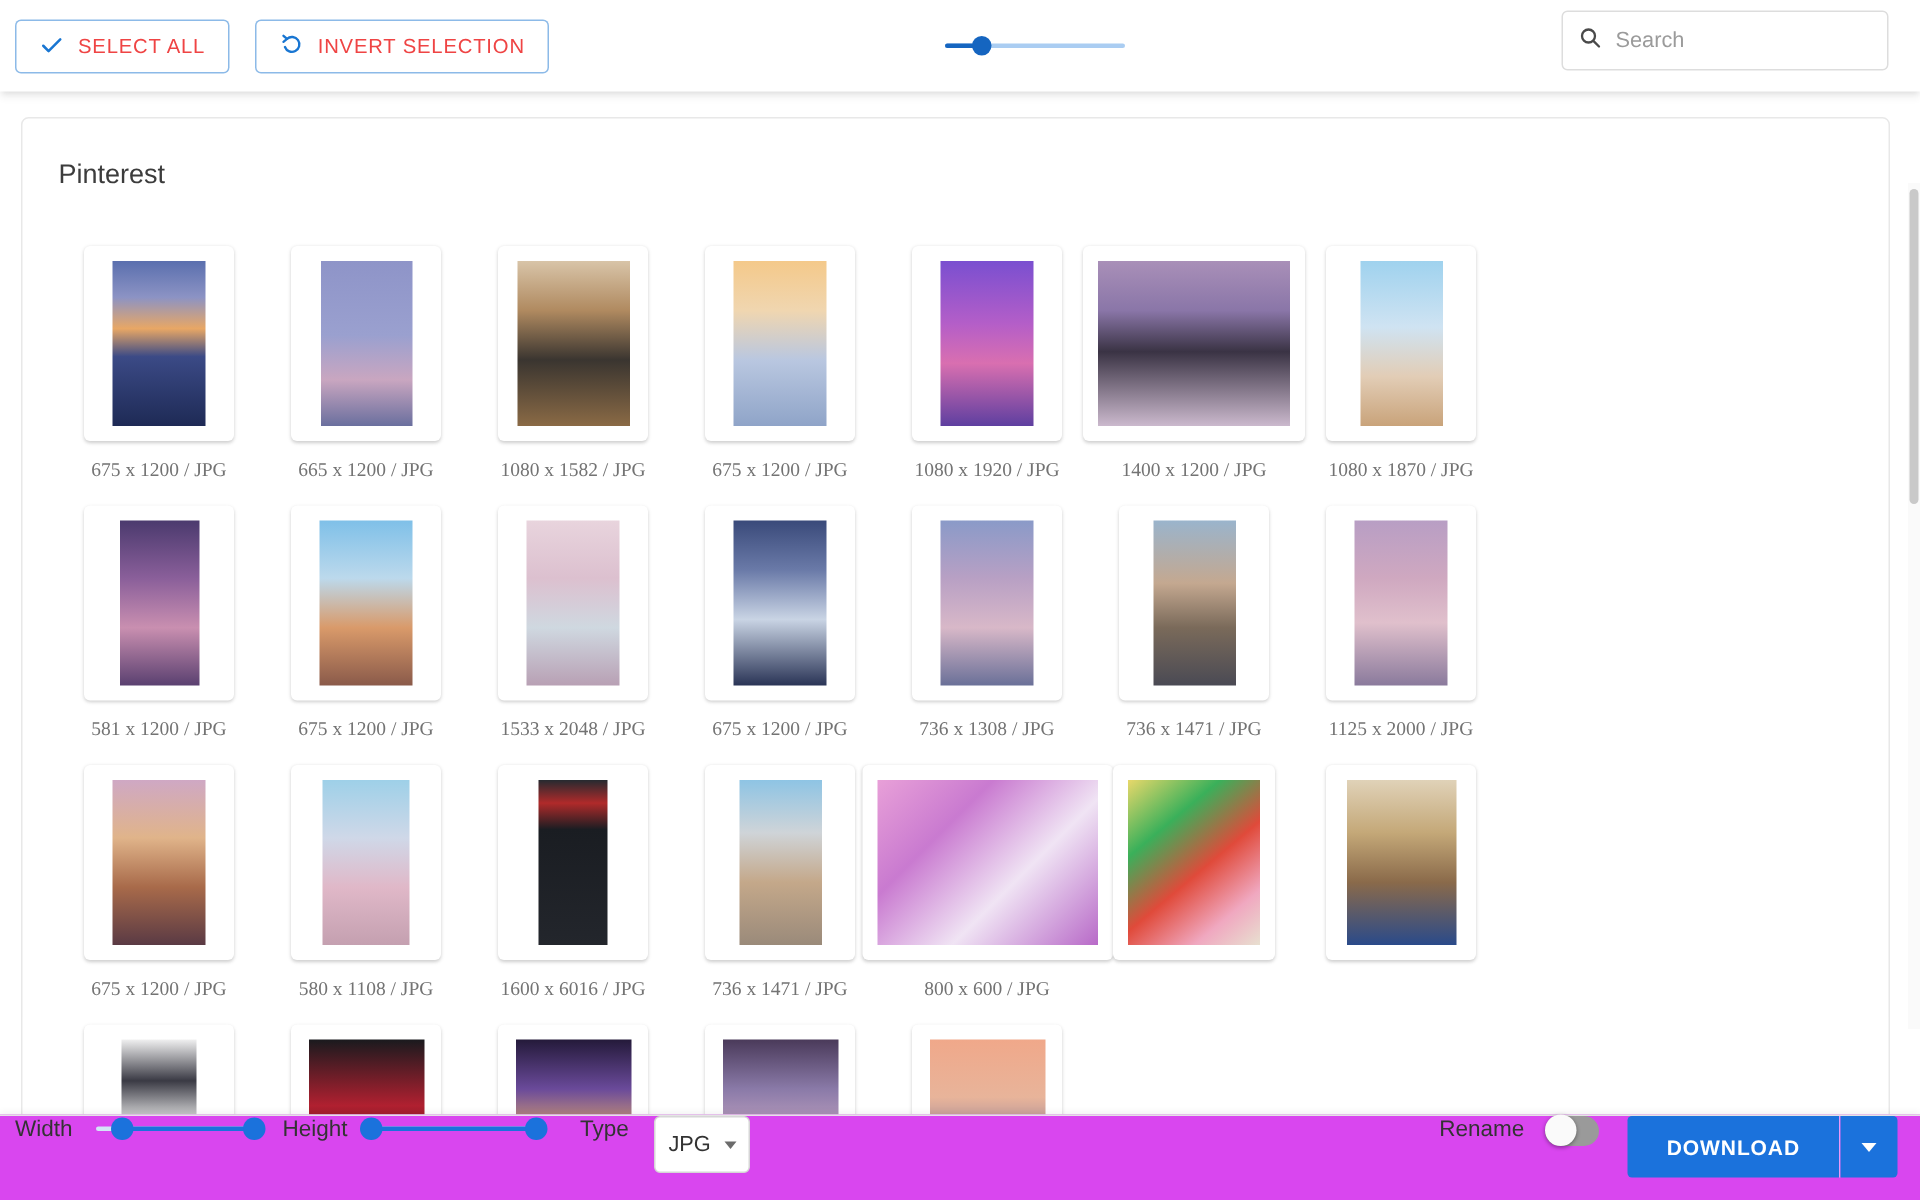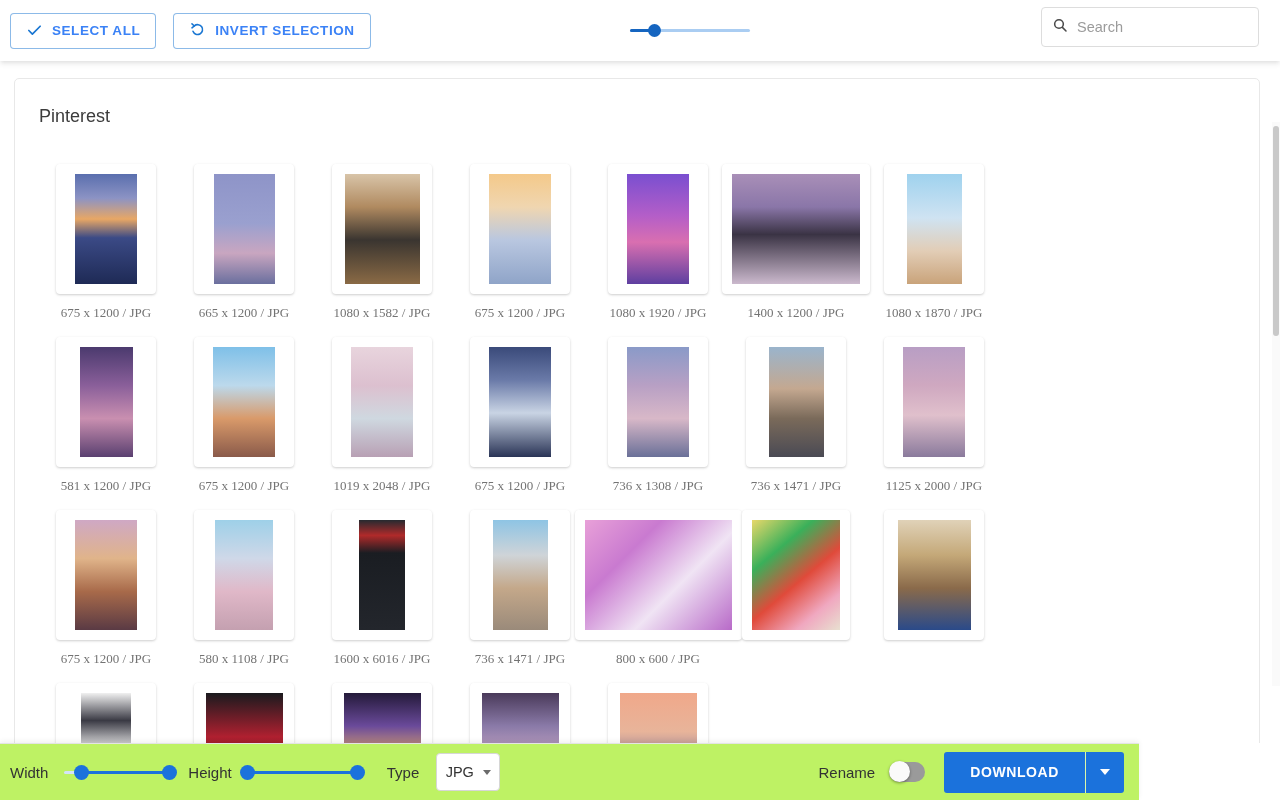--- a/index.html
+++ b/index.html
@@ -18,23 +18,23 @@
     background: #ffffff;
     box-shadow: 0 2px 4px -1px rgba(0,0,0,.09), 0 4px 5px 0 rgba(0,0,0,.05);
     display: flex; align-items: center;
     z-index: 30;
   }
   .tb-btn {
     height: 36px;
     border: 1px solid rgba(25,118,210,.5);
     border-radius: 4px;
     background: #fff;
-    color: #3b82f6;
+    color: #ef4444;
     font-size: 13.5px;
-    font-weight: 700;
+    font-weight: 400;
     letter-spacing: .55px;
     display: inline-flex; align-items: center; gap: 9px;
     padding: 0 15px;
     cursor: pointer;
     font-family: "Liberation Sans", sans-serif;
     white-space: nowrap;
   }
   .tb-btn:first-of-type { margin-left: 10px; }
   .tb-btn + .tb-btn { margin-left: 17px; }
   .tb-btn svg { display: block; }
@@ -129,25 +129,25 @@
     font-size: 13px;
     color: #737373;
     text-align: center;
     white-space: nowrap;
     font-family: "Liberation Serif", serif;
   }
 
   
   .bottombar {
     position: absolute; left: 0; bottom: 0;
-    width: 1139px; height: 57px;
-    background: #bef264;
+    width: 1280px; height: 57px;
+    background: #d946ef;
     border-top: 1px solid #e4e4e4;
     box-shadow: 0 -2px 5px rgba(0,0,0,.06);
-    display: flex; align-items: center;
+    display: flex; 
     z-index: 30;
   }
   .bb-label {
     font-size: 15px; color: #333;
     font-family: "Liberation Sans", sans-serif;
   }
   .range-wrap { position: relative; height: 16px; }
   .select-box {
     width: 64px; height: 38px;
     border: 1px solid #d6d6d6;
@@ -300,21 +300,21 @@
         <div class="cell" style="width: 130px;">
           <div class="card" style="width: 100px; height: 130px;">
             <div class="thumb-img" style="width: 62px; height: 110px; background: linear-gradient(rgb(127, 192, 232) 0%, rgb(188, 217, 236) 35%, rgb(217, 154, 106) 65%, rgb(138, 90, 74) 100%);"></div>
           </div>
           <div class="cap">675 x 1200 / JPG</div>
         </div>
         <div class="cell" style="width: 130px;">
           <div class="card" style="width: 100px; height: 130px;">
             <div class="thumb-img" style="width: 62px; height: 110px; background: linear-gradient(rgb(232, 212, 221) 0%, rgb(220, 192, 207) 35%, rgb(207, 216, 224) 65%, rgb(184, 160, 180) 100%);"></div>
           </div>
-          <div class="cap">1019 x 2048 / JPG</div>
+          <div class="cap">1533 x 2048 / JPG</div>
         </div>
         <div class="cell" style="width: 130px;">
           <div class="card" style="width: 100px; height: 130px;">
             <div class="thumb-img" style="width: 62px; height: 110px; background: linear-gradient(rgb(58, 74, 122) 0%, rgb(106, 122, 168) 30%, rgb(201, 212, 228) 60%, rgb(42, 52, 86) 100%);"></div>
           </div>
           <div class="cap">675 x 1200 / JPG</div>
         </div>
         <div class="cell" style="width: 130px;">
           <div class="card" style="width: 100px; height: 130px;">
             <div class="thumb-img" style="width: 62px; height: 110px; background: linear-gradient(rgb(138, 154, 200) 0%, rgb(184, 160, 196) 35%, rgb(216, 184, 200) 65%, rgb(106, 112, 152) 100%);"></div>

